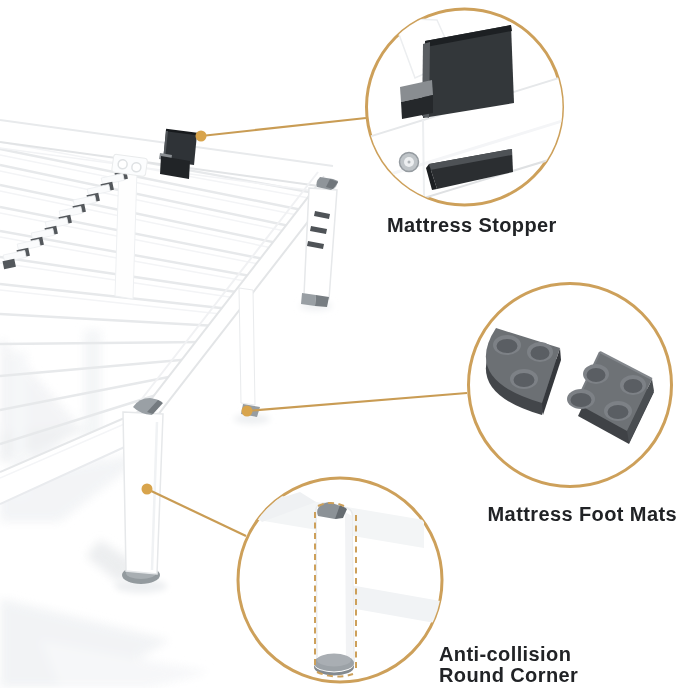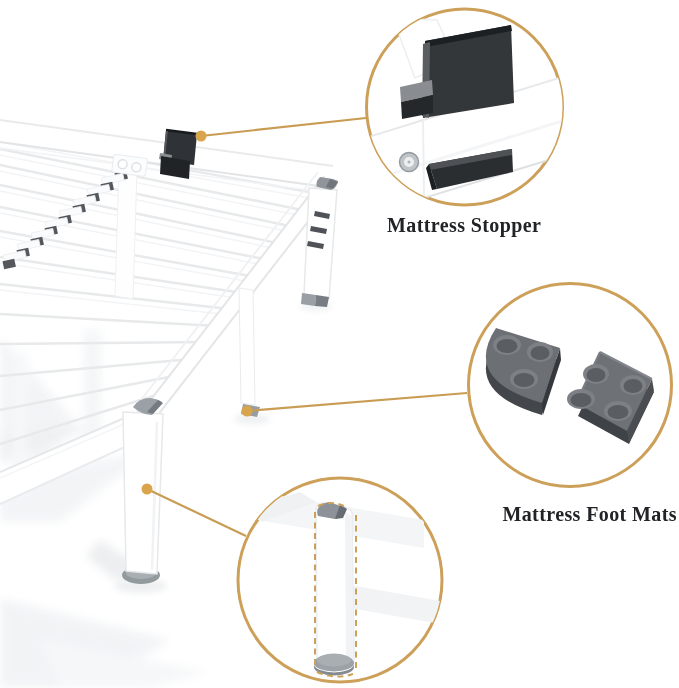--- a/index.html
+++ b/index.html
@@ -1,18 +1,18 @@
 <!DOCTYPE html>
 <html><head>
 <meta charset="utf-8">
 <style>
   html,body{margin:0;padding:0;background:#fff;}
   .stage{
     position:relative;width:679px;height:688px;background:#ffffff;
-    overflow:hidden;font-family:Liberation Serif, serif;
+    overflow:hidden;font-family:Liberation Sans, sans-serif;
     --accent:#CDA05A;--line:#C99C54;--dot:#D8A44C;--text:#212326;
   }
   .stage svg{position:absolute;left:0;top:0;}
   .label{
     position:absolute;font-weight:bold;color:var(--text);
     letter-spacing:.4px;white-space:nowrap;font-size:20px;line-height:21px;
   }
   #label-stopper{left:387px;top:215px;}
   #label-mats{right:2px;top:504px;}
   #label-corner{left:439px;top:644px;}
@@ -288,14 +288,16 @@
       </g>
     </g>
   </g>
 </svg>
 
 <div class="label" id="label-stopper">Mattress Stopper</div>
 
 <div class="label" id="label-mats">Mattress Foot Mats</div>
 
 <div class="label" id="label-corner">
+  <div>Anti-collision</div>
+  <div>Round Corner</div>
 </div>
 
 </div>
 </body></html>

